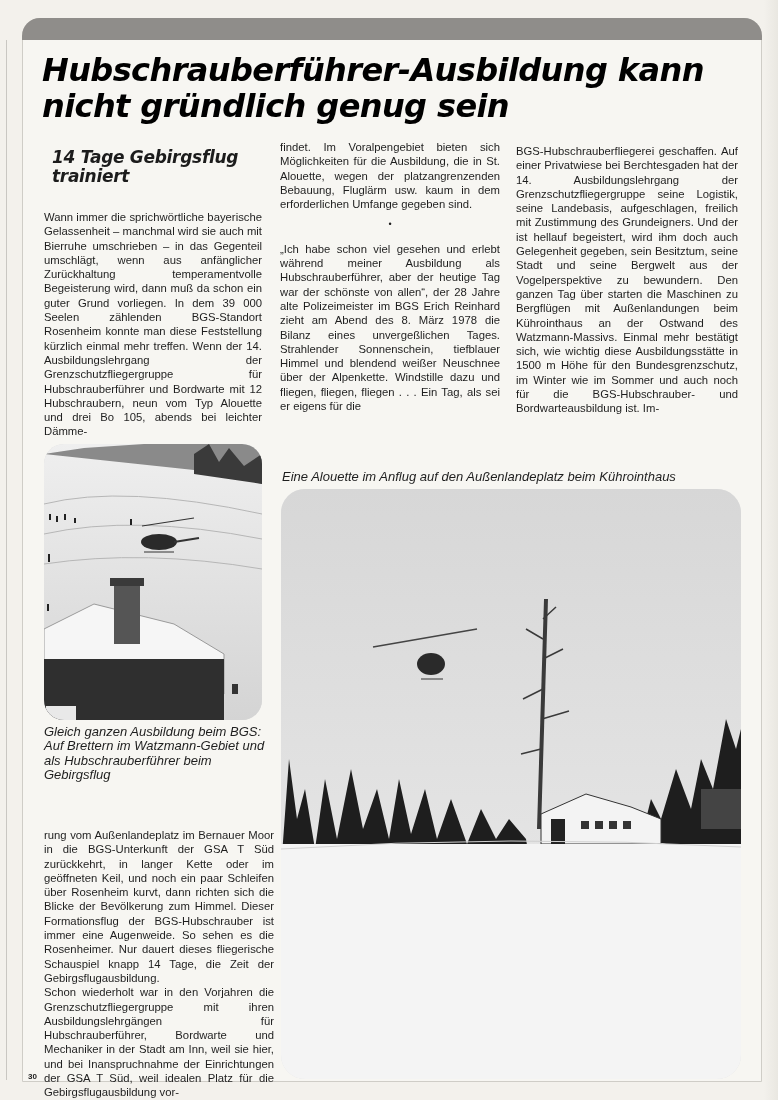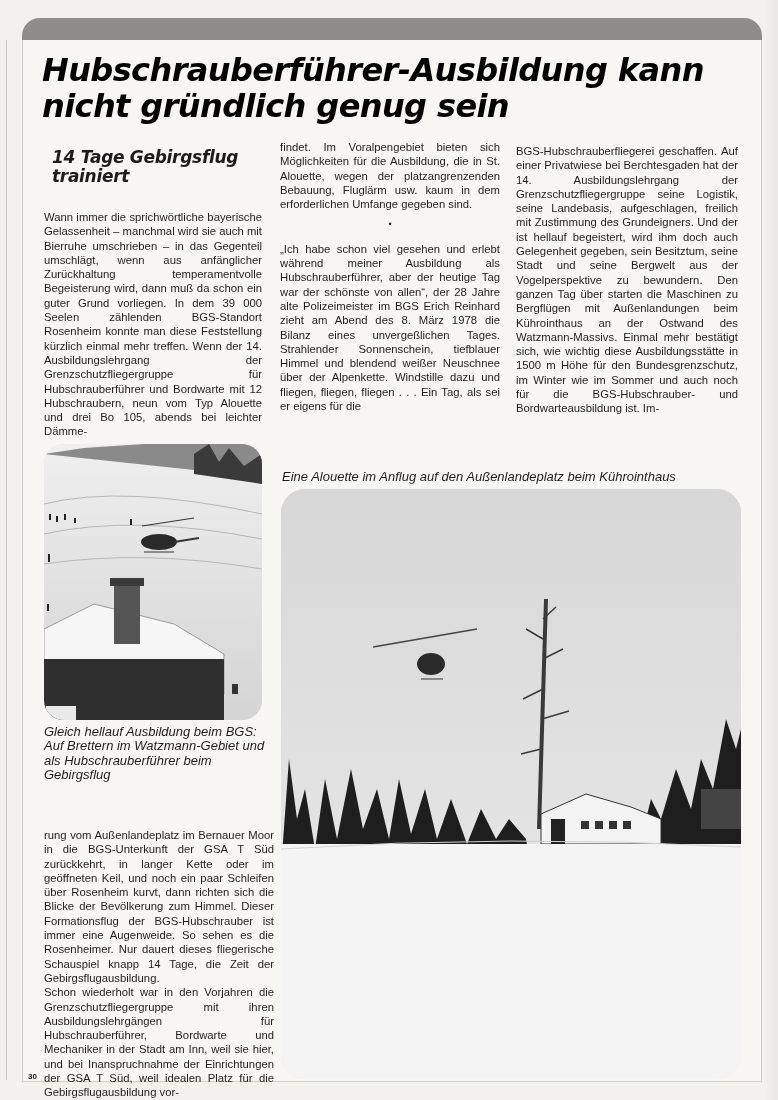--- a/index.html
+++ b/index.html
@@ -118,21 +118,21 @@
       <line x1="100" y1="108" x2="130" y2="108" stroke="#333" stroke-width="1"></line>
     </g>
     <path d="M0,185 L50,160 L130,180 L180,210 L180,250 L0,250 Z" fill="#f6f6f6" stroke="#9a9a9a"></path>
     <rect x="0" y="215" width="180" height="61" fill="#2f2f2f"></rect>
     <rect x="70" y="140" width="26" height="60" fill="#555"></rect>
     <rect x="66" y="134" width="34" height="8" fill="#3a3a3a"></rect>
     <rect x="2" y="262" width="30" height="14" fill="#e9e9e9"></rect>
     <rect x="188" y="240" width="6" height="10" fill="#333"></rect>
   </svg>
 </div>
-<div class="caption caption-left">Gleich hellauf Ausbildung beim BGS: Auf Brettern im Watzmann-Gebiet und als Hubschrauberführer beim Gebirgsflug</div>
+<div class="caption caption-left">Gleich ganzen Ausbildung beim BGS: Auf Brettern im Watzmann-Gebiet und als Hubschrauberführer beim Gebirgsflug</div>
 
 <div class="caption caption-right">Eine Alouette im Anflug auf den Außenlandeplatz beim Kührointhaus</div>
 <div class="photo-right">
   <svg width="460" height="590" viewBox="0 0 460 590">
     <defs>
       <linearGradient id="sky" x1="0" y1="0" x2="0" y2="1">
         <stop offset="0" stop-color="#d7d7d7"></stop>
         <stop offset="1" stop-color="#ececec"></stop>
       </linearGradient>
     </defs>

